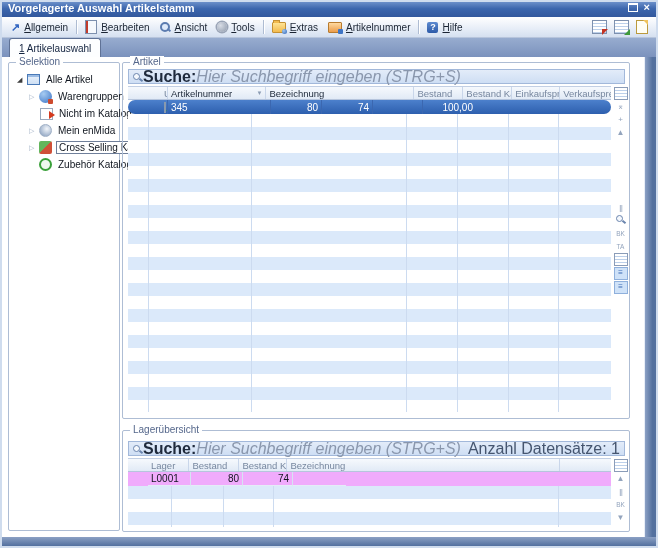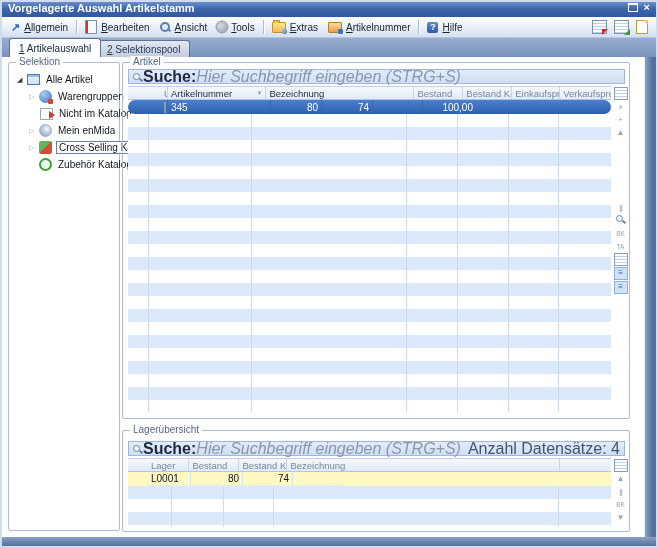--- a/index.html
+++ b/index.html
@@ -102,21 +102,21 @@
   .grid{position:absolute;left:5px;width:483px;}
   .gh{display:flex;height:14px;background:linear-gradient(#f6f9fd,#e1eaf6);
     border-top:1px solid #c2cfe4;border-bottom:1px solid #b6c5dd;box-sizing:border-box;font-size:9.5px;}
   .gc{box-sizing:border-box;border-right:1px solid #c9d6ea;padding:0 3px;display:flex;align-items:center;overflow:hidden;white-space:nowrap;}
   .hd-dark{color:#1d2838;}
   .hd-gray{color:#77879f;}
   .funnel{margin-left:auto;font-size:6px;color:#8c9cb4;}
   .gr{display:flex;height:14px;font-size:10px;}
   .row-sel{background:linear-gradient(#4c80cc,#2d5fae);color:#fff;border-radius:7px;}
   .row-sel .gc{border-right:1px solid #3b67b0;}
-  .row-plain{background:#fef9c3;color:#10151d;}
+  .row-plain{background:#f0abfc;color:#10151d;}
   .row-plain .gc{border-right:1px solid #d7e2f2;border-bottom:1px solid #e4ecf7;}
   .num{justify-content:flex-end;}
   .c-up{width:20px;padding-left:36px;}.c-art{width:103px;}.c-bez{width:155px;}
   .c-b{width:51px;}.c-bk{width:51px;}.c-ek{width:50px;}.c-vk{width:53px;border-right:none!important;}
   .c-lg{width:43px;margin-left:20px;}.c-lb{width:52px;}.c-lbk{width:50px;}.c-lbez{width:285px;}.c-lfill{width:53px;border-right:none!important;}
   .up-ico{width:10px;height:9px;background:#fefefe;border:1px solid #8899ae;position:relative;}
   .up-ico::after{content:"";position:absolute;left:1px;bottom:1px;width:0;height:0;border-style:solid;border-width:0 0 6px 6px;border-color:transparent transparent #2f9a3c transparent;}
   .stripes{position:absolute;left:0;right:0;background:repeating-linear-gradient(180deg,#ffffff 0 13px,#dbe9fa 13px 26px);}
   .stripes2{position:absolute;left:0;right:0;background:repeating-linear-gradient(180deg,#dbe9fa 0 13px,#ffffff 13px 26px);}
   .vline{position:absolute;top:0;bottom:0;width:1px;background:#ccdbf0;}
@@ -177,23 +177,20 @@
     <span class="mtools">
       <span class="mi i-gridred"></span>
       <span class="mi i-gridgreen"></span>
       <span class="mi i-page"></span>
     </span>
   </div>
 
   <div class="tabband">
     <span class="tab tab-active">
       <span class="lbl u1">1 Artikelauswahl</span>
-    </span>
-    <span class="tab tab-inactive">
-      <span class="lbl u1">2 Selektionspool</span>
     </span>
   </div>
 
   <div class="frame-r"></div>
   <div class="frame-b"></div>
 
   <div class="main">
 
     <div class="group g-selektion">
       <span class="group-label">Selektion</span>
@@ -289,21 +286,21 @@
       </div>
     </div>
 
     <div class="group g-lager">
       <span class="group-label">Lagerübersicht</span>
 
       <div class="searchbar" style="top:10px;">
         <span class="sb-mag"></span>
         <span class="sb-label">Suche:</span>
         <span class="sb-ph">Hier Suchbegriff eingeben (STRG+S)</span>
-        <span class="sb-count">Anzahl Datensätze: 4</span>
+        <span class="sb-count">Anzahl Datensätze: 1</span>
       </div>
 
       <div class="grid" style="top:27px;bottom:4px;">
         <div class="gh">
           <span class="gc c-lg hd-gray">Lager</span>
           <span class="gc c-lb hd-gray">Bestand</span>
           <span class="gc c-lbk hd-gray">Bestand Kalk.</span>
           <span class="gc c-lbez hd-gray">Bezeichnung</span>
           <span class="gc c-lfill"></span>
         </div>

